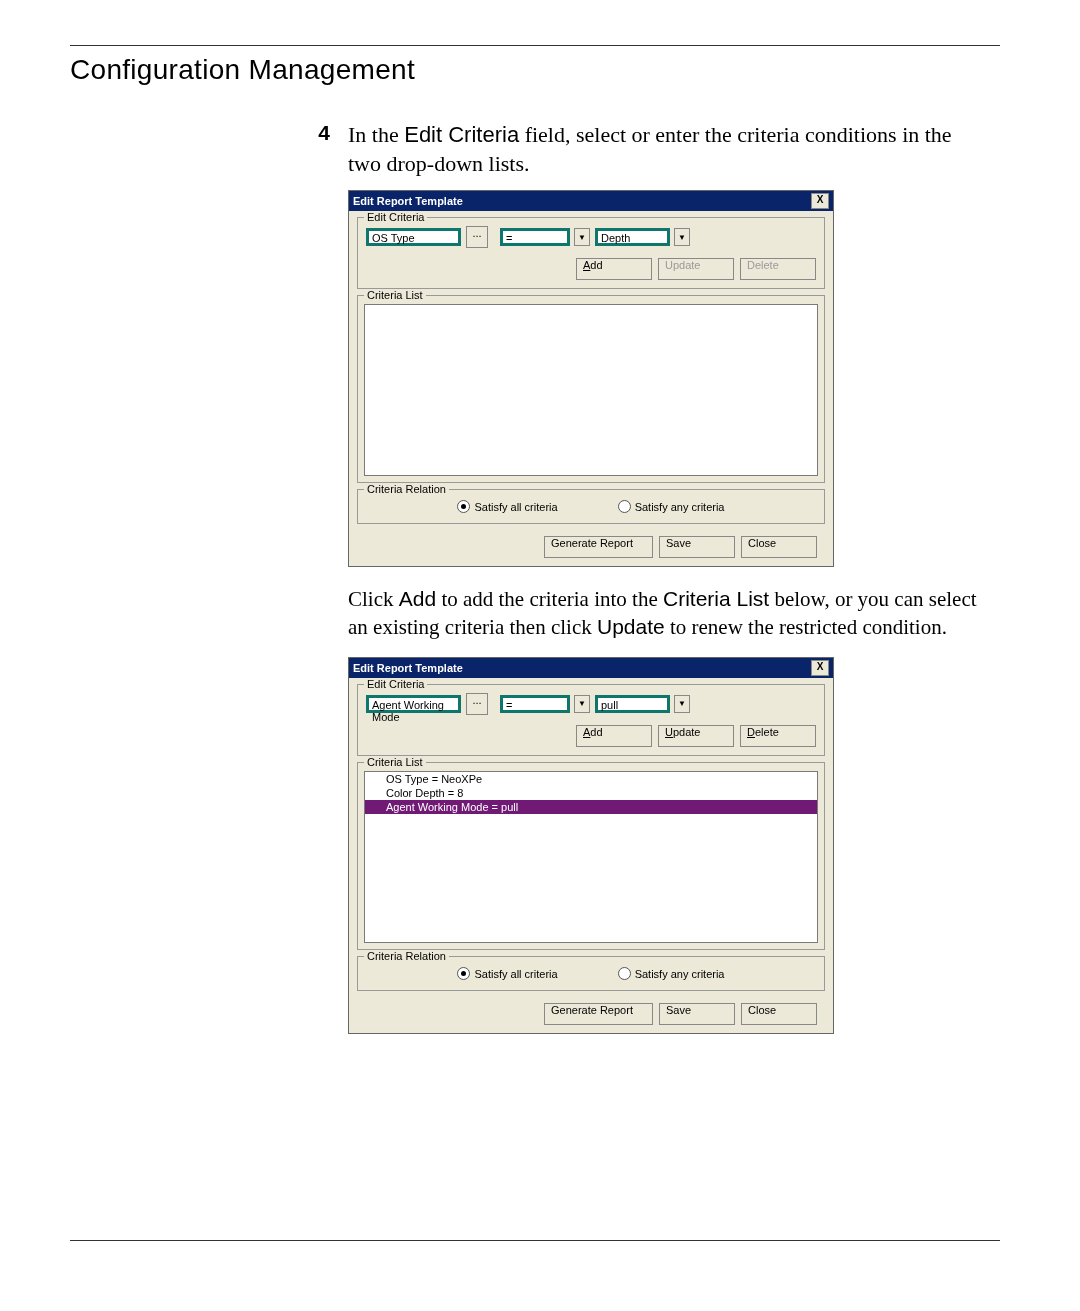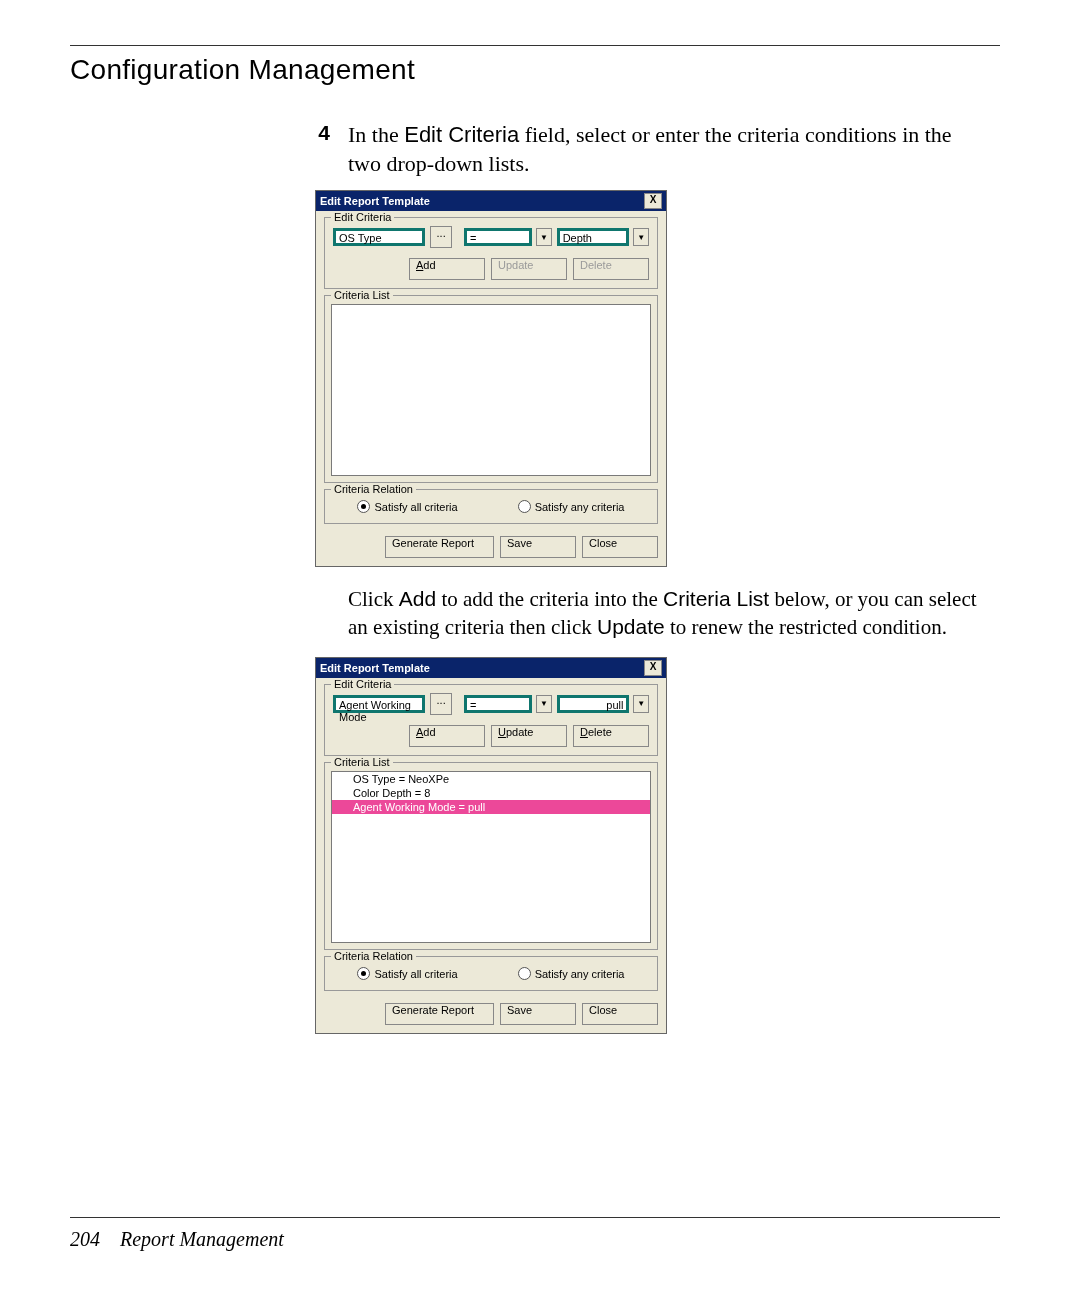--- a/index.html
+++ b/index.html
@@ -53,22 +53,22 @@
     font-family: "Segoe UI", Arial, sans-serif;
     font-weight: 500;
   }
   .para-block {
     font-size: 21px;
     font-family: Georgia, "Times New Roman", serif;
     line-height: 1.3;
     margin: 18px 20px 15px 63px;
   }
   .dialog {
-    width: 352px;
-    margin-left: 30px;
+    width: 486px;
+    margin-left: 63px;
     background: #ece9d8;
     border: 1px solid #666;
     font-family: Tahoma, Arial, sans-serif;
     font-size: 11px;
     box-sizing: border-box;
     margin-bottom: 10px;
   }
   .dlg-titlebar {
     background: #0a246a;
     color: #fff;
@@ -166,21 +166,21 @@
     border: 1px solid #7a7a7a;
     height: 170px;
     font-size: 11px;
     overflow: hidden;
   }
   .list-item {
     padding: 1px 21px;
     white-space: nowrap;
   }
   .list-item.selected {
-    background: #ec4899;
+    background: #701a75;
     color: #fff;
   }
   .radio-row {
     display: flex;
     justify-content: center;
     gap: 60px;
     padding: 6px 0;
     font-size: 11px;
   }
   .radio-group {
@@ -202,21 +202,21 @@
     content: "";
     width: 5px;
     height: 5px;
     border-radius: 50%;
     background: #000;
   }
   .bottom-buttons {
     display: flex;
     justify-content: flex-end;
     gap: 6px;
-    padding: 6px 8px 8px;
+    padding: 6px 16px 8px;
   }
   .footer {
     position: absolute;
     left: 70px;
     right: 80px;
     bottom: 60px;
   }
   .footer-rule {
     border-top: 1px solid #333;
     margin-bottom: 10px;
@@ -302,21 +302,21 @@
         <span class="dlg-close">X</span>
       </div>
       <div class="fieldset">
         <span class="legend">Edit Criteria</span>
         <div class="row-flex">
           <div class="txt-field" style="width:95px;">Agent Working Mode</div>
           <div class="btn" style="min-width:20px;width:20px;padding:0;text-align:center;">...</div>
           <div style="width:2px;"></div>
           <div class="txt-field" style="width:70px;">=</div>
             <div class="dropdown-arrow">▼</div>
-          <div class="txt-field" style="width:75px;text-align:right;">pull</div>
+          <div class="txt-field" style="width:75px;">pull</div>
             <div class="dropdown-arrow">▼</div>
         </div>
         <div class="btn-row">
           <div class="btn"><span class="underline-first">A</span>dd</div>
           <div class="btn"><span class="underline-first">U</span>pdate</div>
           <div class="btn"><span class="underline-first">D</span>elete</div>
         </div>
       </div>
       <div class="listbox">
         <span class="listlegend">Criteria List</span>
@@ -343,17 +343,14 @@
         <div class="btn" style="min-width:95px;">Generate Report</div>
         <div class="btn">Save</div>
         <div class="btn">Close</div>
       </div>
     </div>
 
   </div>
 
   <div class="footer">
     <div class="footer-rule"></div>
-    <div class="footer-text">
-      <span class="pg">204</span>&nbsp;&nbsp;&nbsp;&nbsp;<span>Report Management</span>
-    </div>
   </div>
 </div>
 
 </body></html>

